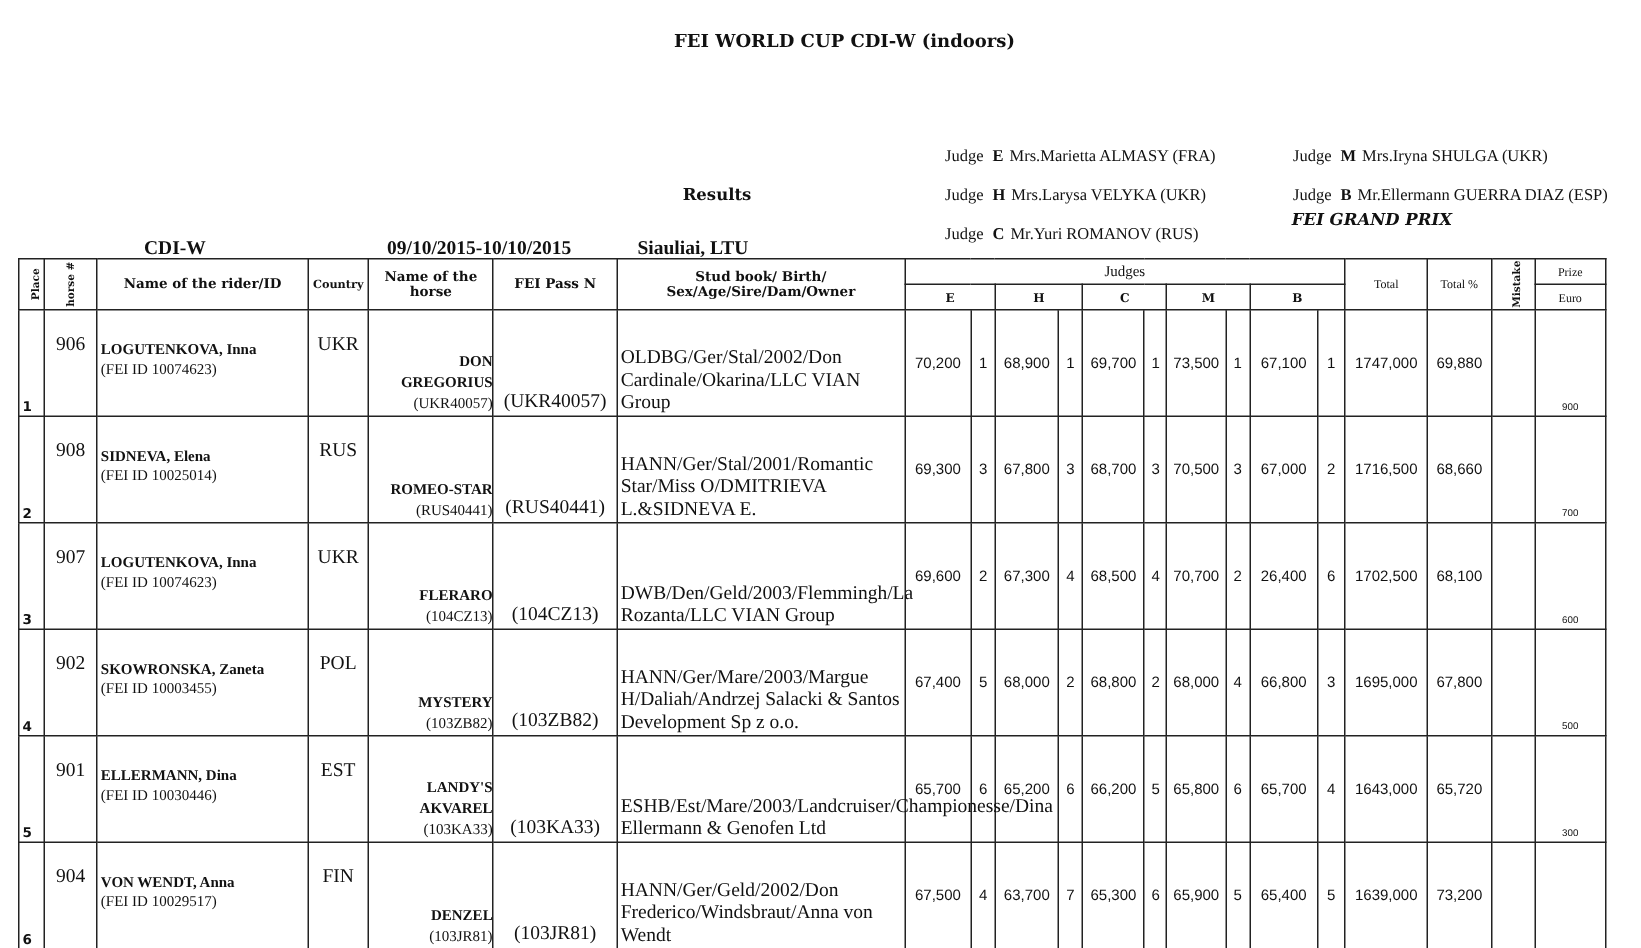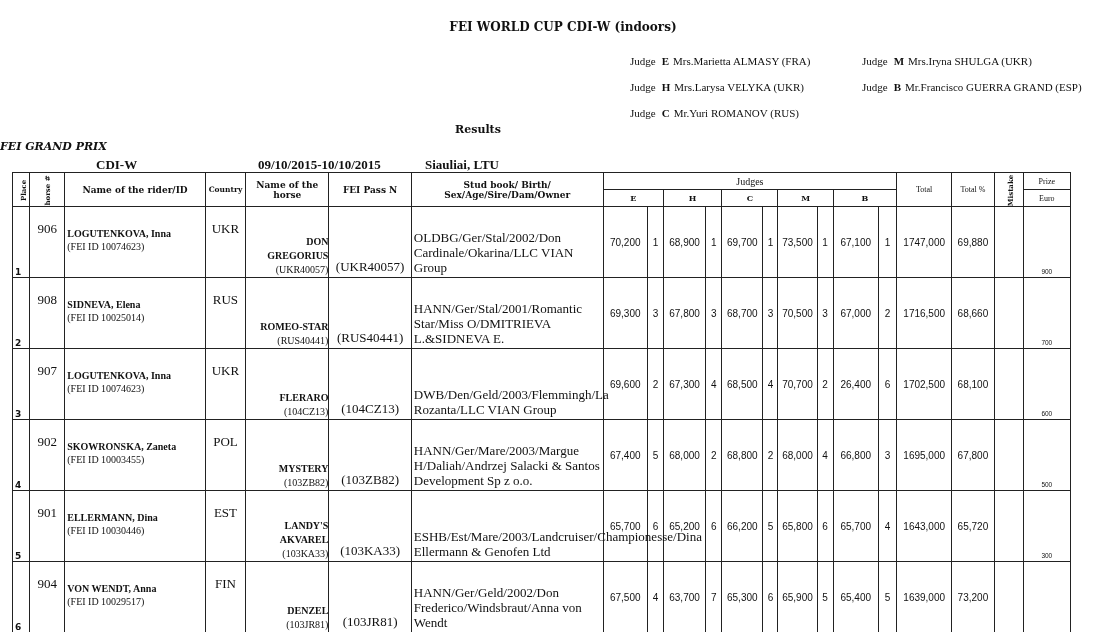--- a/index.html
+++ b/index.html
@@ -1,22 +1,22 @@
 <!DOCTYPE html>
 <html><head>
 <meta charset="utf-8">
 <style>
   html, body { margin: 0; padding: 0; background: #ffffff; }
   body { width: 1094px; height: 632px; position: relative; overflow: hidden; font-family: "Liberation Serif", serif; color: #111; }
   .abs { position: absolute; white-space: nowrap; }
   .title { left: 16px; width: 1094px; top: 20px; text-align: center; font-weight: bold; font-size: 12px; font-family: "DejaVu Serif", serif; }
-  .judge { font-size: 11px; font-family: "Liberation Serif", serif; }
+  .judge { font-size: 11px; font-family: "Liberation Serif", serif; margin-top: 43px; }
   .judge b { font-weight: bold; margin: 0 4px 0 6px; }
   .results { left: 0; width: 956px; top: 123px; text-align: center; font-weight: bold; font-size: 11px; font-family: "DejaVu Serif", serif; }
-  .gp { left: 0; width: 968px; top: 140px; text-align: left; font-weight: bold; font-style: italic; font-size: 11px; font-family: "DejaVu Serif", serif; }
+  .gp { left: 0; width: 968px; top: 140px; text-align: right; font-weight: bold; font-style: italic; font-size: 11px; font-family: "DejaVu Serif", serif; }
   .meta { font-weight: bold; font-size: 13px; top: 157px; }
 
   table.res { position: absolute; left: 12px; top: 172px; border-collapse: collapse; table-layout: fixed; width: 1059px; }
   table.res td, table.res th { border: 1px solid #222; padding: 0; }
   table.res th { font-weight: bold; font-family: "DejaVu Serif", serif; font-size: 9px; text-align: center; vertical-align: middle; }
   th.small { font-size: 7.5px !important; font-weight: normal !important; }
   th.judge-letter { font-family: "DejaVu Sans", sans-serif; font-size: 8px !important; }
   th.plain { font-family: "Liberation Serif", serif !important; font-weight: normal !important; font-size: 8px !important; }
   .rot { display: inline-block; transform: rotate(-90deg); white-space: nowrap; font-size: 7px; }
   .rotb { font-weight: bold; font-family: "DejaVu Serif", serif; }
@@ -35,21 +35,21 @@
   td.prize { font-family: "Liberation Sans", sans-serif; font-size: 6.5px; text-align: center; vertical-align: bottom !important; padding-bottom: 2px !important; }
 </style>
 </head>
 <body>
 
 <div class="abs title">FEI WORLD CUP CDI-W (indoors)</div>
 
 <div class="abs judge" style="left:630px;top:55px;"><span>Judge</span><b>E</b><span>Mrs.Marietta ALMASY (FRA)</span></div>
 <div class="abs judge" style="left:862px;top:55px;"><span>Judge</span><b>M</b><span>Mrs.Iryna SHULGA (UKR)</span></div>
 <div class="abs judge" style="left:630px;top:81px;"><span>Judge</span><b>H</b><span>Mrs.Larysa VELYKA (UKR)</span></div>
-<div class="abs judge" style="left:862px;top:81px;"><span>Judge</span><b>B</b><span>Mr.Francisco GUERRA GRAND (ESP)</span></div>
+<div class="abs judge" style="left:862px;top:81px;"><span>Judge</span><b>B</b><span>Mr.Ellermann GUERRA DIAZ (ESP)</span></div>
 <div class="abs judge" style="left:630px;top:107px;"><span>Judge</span><b>C</b><span>Mr.Yuri ROMANOV (RUS)</span></div>
 
 <div class="abs results">Results</div>
 <div class="abs gp">FEI GRAND PRIX</div>
 
 <div class="abs meta" style="left:96px;font-family:Liberation Serif, serif;">CDI-W</div>
 <div class="abs meta" style="left:258px;">09/10/2015-10/10/2015</div>
 <div class="abs meta" style="left:425px;">Siauliai, LTU</div>
 
 <table class="res">

